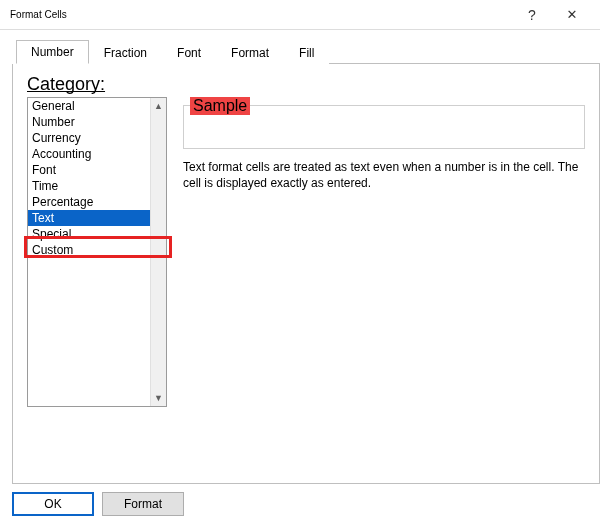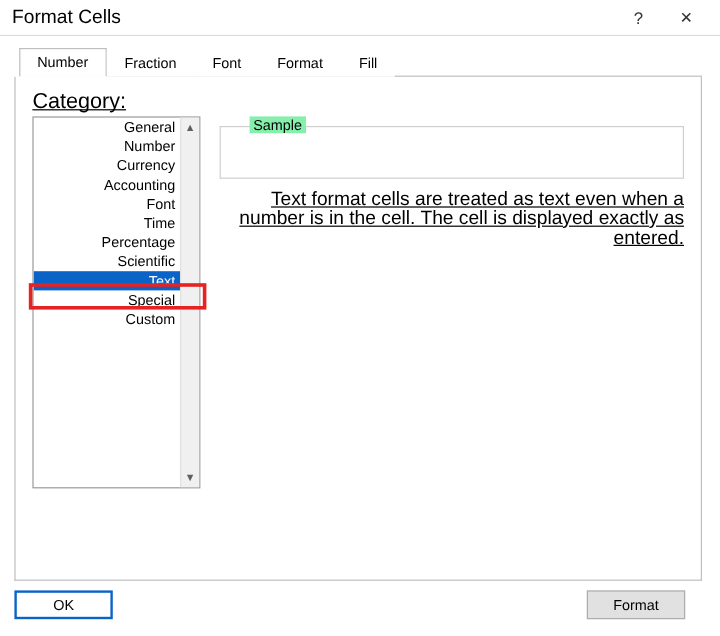--- a/index.html
+++ b/index.html
@@ -16,34 +16,34 @@
   .titlebar {
     height: 30px;
     display: flex;
     align-items: center;
     padding: 0 8px 0 10px;
     border-bottom: 1px solid #ddd;
     background: #fff;
   }
   .titlebar-title {
     flex: 1;
-    font-size: 16px;
+    font-size: 10px;
   }
   .titlebar-btn {
     width: 40px;
     height: 28px;
     display: flex;
     align-items: center;
     justify-content: center;
     font-size: 14px;
     color: #333;
   }
   .titlebar-btn.close { font-size: 13px; }
   .dialog-body {
-    padding: 8px 15px 0 12px;
+    padding: 8px 0 0 12px;
   }
   .tabs {
     display: flex;
     align-items: flex-end;
     gap: 0;
     border-bottom: 1px solid #bfbfbf;
     height: 26px;
     margin-left: 4px;
   }
   .tab {
@@ -72,21 +72,20 @@
     font-size: 18px;
     text-decoration: underline;
     text-decoration-skip-ink: none;
     text-underline-offset: 1px;
     display: inline-block;
     margin-bottom: 2px;
   }
   .content-row {
     display: flex;
     gap: 16px;
-    text-align: right;
   }
   .listbox-wrap {
     position: relative;
     width: 140px;
     height: 310px;
     border: 1px solid #9a9a9a;
     background: #fff;
     box-shadow: inset 0 0 0 1px #fff;
   }
   .listbox {
@@ -146,35 +145,34 @@
   .sample-group {
     position: relative;
     border: 1px solid #cfcfcf;
     height: 44px;
     margin-top: 8px;
     margin-bottom: 10px;
   }
   .sample-legend {
     position: absolute;
     top: -9px;
-    left: 24px;
-    background: #86efac;
+    left: 6px;
+    background: #ef4444;
     padding: 0 3px;
-    font-size: 12px;
+    font-size: 16px;
   }
   .description {
-    font-size: 16px;
+    font-size: 12px;
     line-height: 16px;
     color: #000;
-    text-decoration: underline;
   }
   .button-row {
     display: flex;
-    justify-content: space-between;
-    gap: 24px;
+    justify-content: flex-start;
+    gap: 8px;
     padding: 8px 14px 0 0;
   }
   .btn {
     min-width: 82px;
     height: 24px;
     font-size: 12px;
     background: #e1e1e1;
     border: 1px solid #adadad;
     display: flex;
     align-items: center;
@@ -212,21 +210,20 @@
 
       <div class="listbox-wrap">
         <div class="listbox">
           <div class="list-item">General</div>
           <div class="list-item">Number</div>
           <div class="list-item">Currency</div>
           <div class="list-item">Accounting</div>
           <div class="list-item">Font</div>
           <div class="list-item">Time</div>
           <div class="list-item">Percentage</div>
-          <div class="list-item">Scientific</div>
           <div class="list-item selected">Text</div>
           <div class="list-item">Special</div>
           <div class="list-item">Custom</div>
         </div>
         <div class="list-scrollbar">
           <div class="scroll-arrow">▲</div>
           <div class="scroll-arrow">▼</div>
         </div>
         <div class="highlight-box"></div>
       </div>

